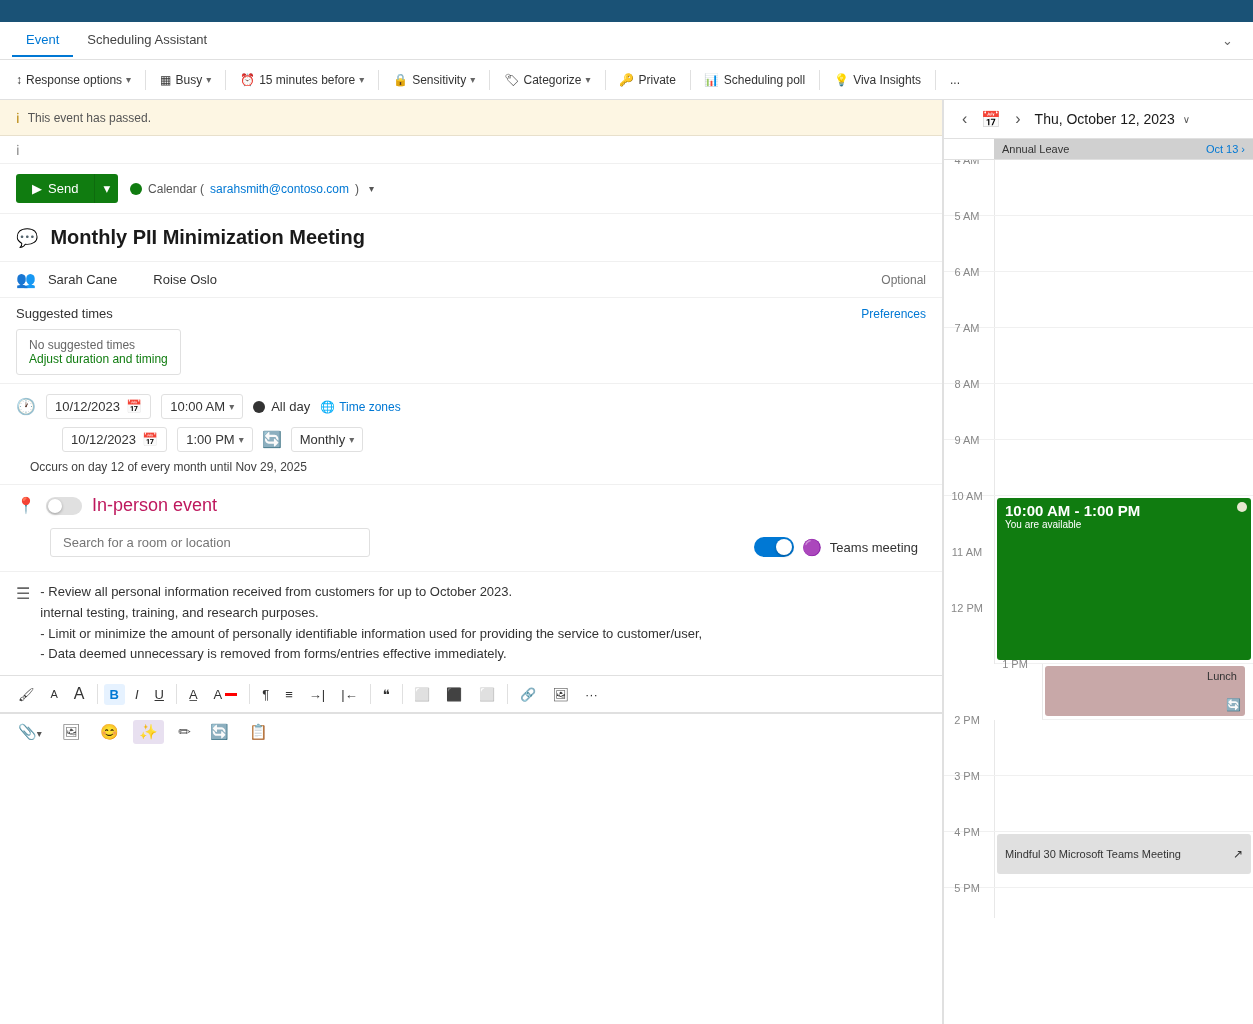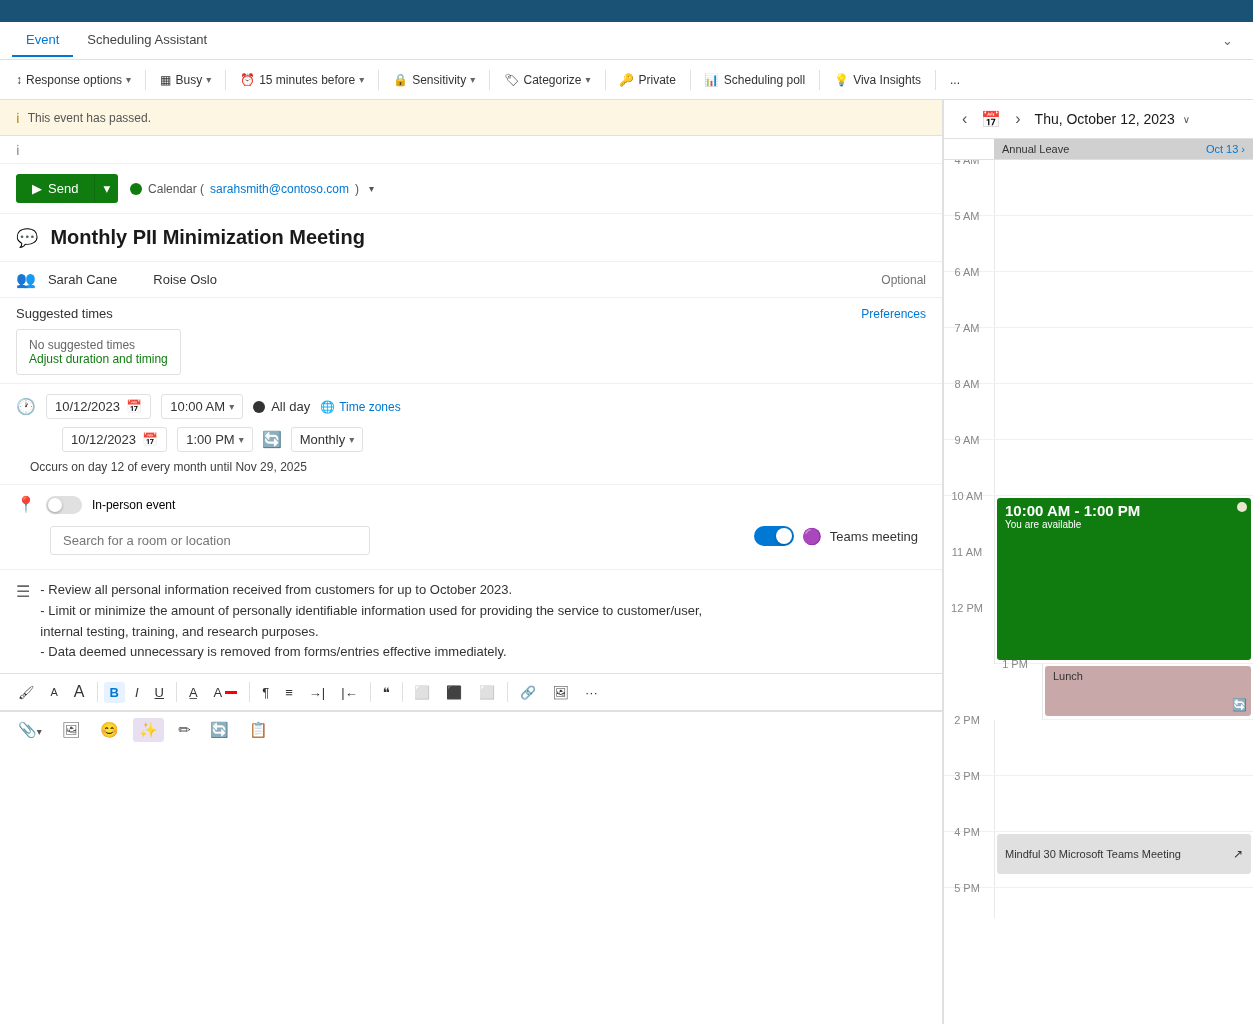--- a/index.html
+++ b/index.html
@@ -71,21 +71,21 @@
     .recurrence-select { display: flex; align-items: center; gap: 4px; border: 1px solid #e0e0e0; border-radius: 3px; padding: 4px 8px; cursor: pointer; }
     .recurrence-icon { color: #107c10; font-size: 16px; }
     .recurrence-text { color: #333; font-size: 13px; }
     .occurs-text { font-size: 12px; color: #404040; margin-top: 4px; margin-left: 14px; }
 
     
     .location-section { padding: 10px 16px; border-bottom: 1px solid #f0f0f0; }
     .location-row { display: flex; align-items: center; gap: 10px; margin-bottom: 8px; }
     .toggle { width: 36px; height: 18px; background: #e0e0e0; border-radius: 9px; cursor: pointer; position: relative; }
     .toggle-knob { width: 14px; height: 14px; background: white; border-radius: 50%; position: absolute; top: 2px; left: 2px; transition: left 0.2s; box-shadow: 0 1px 3px rgba(0,0,0,0.3); }
-    .in-person-label { font-size: 12px; color: #000000; }
+    .in-person-label { font-size: 18px; color: #be185d; }
     .room-search { padding: 6px 12px; border: 1px solid #e0e0e0; border-radius: 3px; font-size: 13px; color: #aaa; width: 320px; }
     .teams-toggle { width: 40px; height: 20px; background: #0078d4; border-radius: 10px; cursor: pointer; position: relative; }
     .teams-toggle-knob { width: 16px; height: 16px; background: white; border-radius: 50%; position: absolute; top: 2px; right: 2px; box-shadow: 0 1px 3px rgba(0,0,0,0.3); }
     .teams-label { font-size: 13px; color: #333; }
 
     
     .body-section { padding: 10px 16px; }
     .body-row { display: flex; align-items: flex-start; gap: 10px; }
     .body-icon { font-size: 16px; color: #666; margin-top: 2px; }
     .agenda-title { font-size: 14px; font-weight: 600; margin-bottom: 6px; }
@@ -294,40 +294,40 @@
     <div class="location-section">
       <div class="location-row">
         <span style="font-size:16px; color:#666;">📍</span>
         <div class="location-inner">
           <div class="toggle">
             <div class="toggle-knob"></div>
           </div>
           <span class="in-person-label">In-person event</span>
         </div>
       </div>
-      <div style="display:flex; align-items:flex-start; gap:10px; padding: 4px 8px; margin-left: 26px;">
+      <div style="display:flex; align-items:flex-end; gap:10px; padding: 4px 8px; margin-left: 26px;">
         <input class="room-search" type="text" placeholder="Search for a room or location" style="">
         <div style="margin-left: auto; display:flex; align-items:center; gap:8px;">
           <div class="teams-toggle">
             <div class="teams-toggle-knob"></div>
           </div>
           <span style="color:#7b5ea7; font-size:16px;">🟣</span>
           <span class="teams-label">Teams meeting</span>
         </div>
       </div>
     </div>
 
     <div class="body-section">
       <div class="body-row">
         <span class="body-icon">☰</span>
         <div style="flex:1;">
           <div class="agenda-text">
             <div>- Review all personal information received from customers for up to October 2023.</div>
+            <div>  internal testing, training, and research purposes.</div>
             <div>- Limit or minimize the amount of personally identifiable information used for providing the service to customer/user,</div>
-            <div>  internal testing, training, and research purposes.</div>
             <div>- Data deemed unnecessary is removed from forms/entries effective immediately.</div>
           </div>
         </div>
       </div>
     </div>
 
     <div class="format-toolbar">
       <button class="fmt-btn">🖌</button>
       <button class="fmt-btn" style="font-size:11px;">A</button>
       <button class="fmt-btn" style="font-size:16px;">A</button>
@@ -437,21 +437,21 @@
             <div class="event-circle"></div>
             <div class="event-time-text">10:00 AM - 1:00 PM</div>
             <div class="event-avail-text">You are available</div>
           </div>
         </div>
       </div>
 
       <div style="display:flex; position:relative; min-height:56px;margin-left:48px;">
         <div class="time-label">1 PM</div>
         <div style="flex:1; position:relative; border-left:1px solid #e8e8e8; height:56px; border-bottom:1px solid #f0f0f0;">
-          <div class="cal-event-pink" style="position:absolute; top:2px; left:2px; right:2px; height:50px;">
+          <div class="cal-event-pink" style="position:absolute; top:2px; left:2px; right:8px; height:50px;text-align:right;">
             <div>Lunch</div>
             <div style="font-size:12px; position:absolute; bottom:4px; right:4px; color:#888;">🔄</div>
           </div>
         </div>
       </div>
 
       <div class="time-slot">
         <div class="time-label">2 PM</div>
         <div class="time-content"></div>
       </div>

